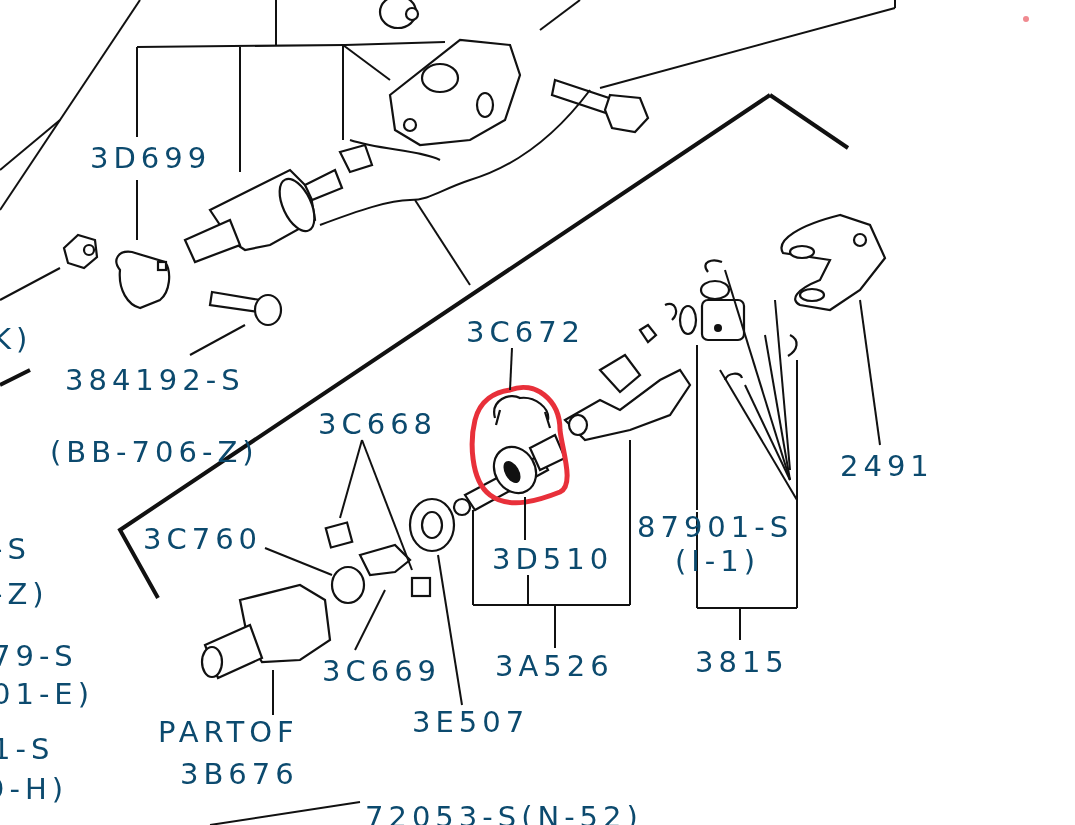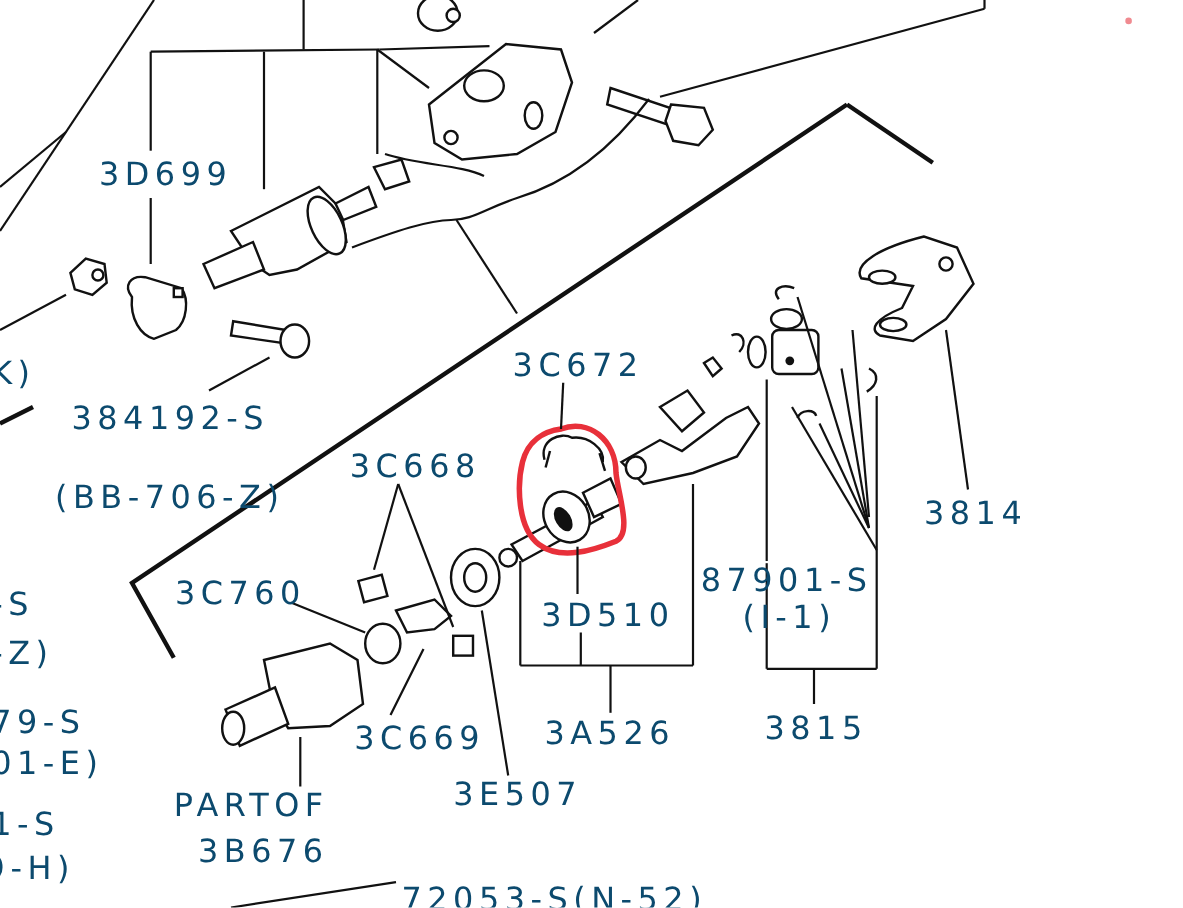--- a/index.html
+++ b/index.html
@@ -182,25 +182,25 @@
 
   <circle cx="1026" cy="19" r="3" fill="#f08a90"></circle>
 </svg>
 
 <div class="lbl" style="left:90px;top:144px;">3D699</div>
 <div class="lbl" style="left:65px;top:366px;">384192-S</div>
 <div class="lbl" style="left:50px;top:404px;margin-top:34px;">(BB-706-Z)</div>
 <div class="lbl" style="left:-8px;top:325px;">K)</div>
 <div class="lbl" style="left:466px;top:318px;">3C672</div>
 <div class="lbl" style="left:318px;top:410px;">3C668</div>
-<div class="lbl" style="left:143px;top:525px;margin-left:16px;">3C760</div>
+<div class="lbl" style="left:143px;top:525px;">3C760</div>
 <div class="lbl" style="left:492px;top:545px;">3D510</div>
 <div class="lbl" style="left:637px;top:513px;">87901-S</div>
 <div class="lbl" style="left:675px;top:547px;">(I-1)</div>
-<div class="lbl" style="left:840px;top:452px;">3814</div>
+<div class="lbl" style="left:840px;top:452px;">2491</div>
 <div class="lbl" style="left:495px;top:652px;">3A526</div>
 <div class="lbl" style="left:695px;top:648px;">3815</div>
 <div class="lbl" style="left:322px;top:657px;text-align:center;">3C669</div>
 <div class="lbl" style="left:412px;top:708px;">3E507</div>
 <div class="lbl" style="left:158px;top:718px;">PARTOF</div>
 <div class="lbl" style="left:180px;top:760px;">3B676</div>
 <div class="lbl" style="left:365px;top:788px;margin-top:15px;">72053-S(N-52)</div>
 <div class="lbl" style="left:-8px;top:535px;">-S</div>
 <div class="lbl" style="left:-8px;top:580px;">-Z)</div>
 <div class="lbl" style="left:-8px;top:642px;">79-S</div>

